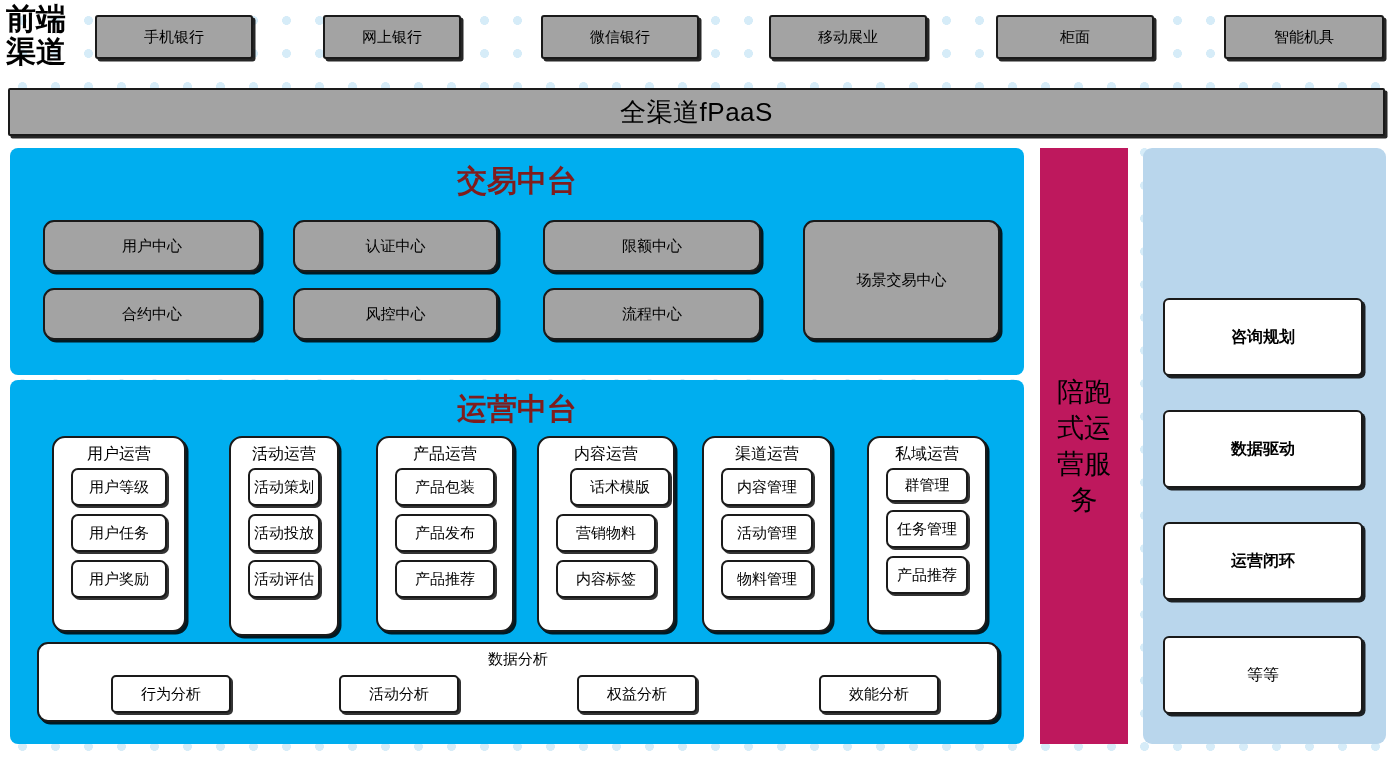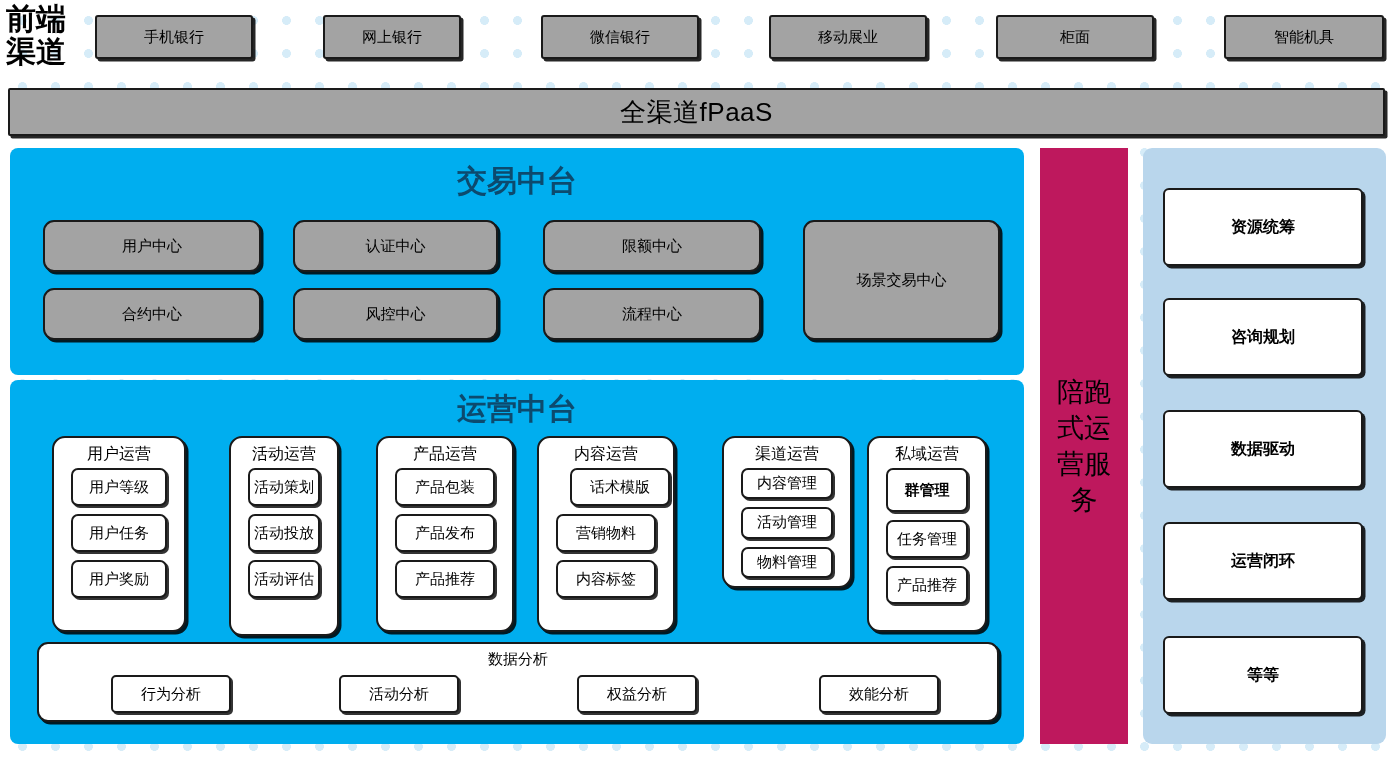--- a/index.html
+++ b/index.html
@@ -59,21 +59,21 @@
     position:absolute;
     background:#00AEEF;
     border-radius:8px;
     box-sizing:border-box;
   }
   .sec-title{
     position:absolute;left:0;width:100%;
     text-align:center;
     font-family:"Liberation Serif","DejaVu Serif",serif;
     font-weight:bold;font-size:30px;
-    color:#0c4a6e;
+    color:#7f1d1d;
   }
 
   
   .tbox{position:absolute;height:52px;font-size:15px;}
 
   
   .opcol{
     position:absolute;
     background:#fff;
     border:2.5px solid #1a1a1a;
@@ -128,21 +128,21 @@
     position:absolute;left:1143px;top:148px;width:243px;height:596px;
     background:#B9D6EC;border-radius:9px;
   }
   .scard{
     position:absolute;left:20px;width:200px;height:78px;
     background:#fff;border:2.5px solid #1a1a1a;border-radius:6px;
     box-shadow:2.5px 2.5px 0 rgba(0,0,0,.85);
     display:flex;align-items:center;justify-content:center;
     font-size:16px;font-weight:bold;box-sizing:border-box;
   }
-  .scard.plain{font-weight:700;}
+  .scard.plain{font-weight:400;}
 </style>
 </head>
 <body>
 
 <div id="dots"></div>
 
 <div id="root">
 
   <div id="channel-label">前端
 渠道</div>
@@ -190,29 +190,29 @@
           <div class="chip" style="width: 100px; height: 38px;">产品包装</div>
           <div class="chip" style="width: 100px; height: 38px;">产品发布</div>
           <div class="chip" style="width: 100px; height: 38px;">产品推荐</div>
         </div>
         <div class="opcol" style="left: 527px; top: 56px; width: 138px; height: 196px;">
           <div class="ttl">内容运营</div>
           <div class="chip" style="width: 100px; height: 38px; margin-left: 28px;">话术模版</div>
           <div class="chip" style="width: 100px; height: 38px;">营销物料</div>
           <div class="chip" style="width: 100px; height: 38px;">内容标签</div>
         </div>
-        <div class="opcol" style="left: 712px; top: 56px; width: 130px; height: 152px;">
+        <div class="opcol" style="left: 692px; top: 56px; width: 130px; height: 196px;">
           <div class="ttl">渠道运营</div>
           <div class="chip" style="width: 92px; height: 38px;">内容管理</div>
           <div class="chip" style="width: 92px; height: 38px;">活动管理</div>
           <div class="chip" style="width: 92px; height: 38px;">物料管理</div>
         </div>
         <div class="opcol" style="left: 857px; top: 56px; width: 120px; height: 196px;">
           <div class="ttl">私域运营</div>
-          <div class="chip" style="width: 82px; height: 44px; font-weight: bold;">群管理</div>
+          <div class="chip" style="width: 82px; height: 34px;">群管理</div>
           <div class="chip" style="width: 82px; height: 38px;">任务管理</div>
           <div class="chip" style="width: 82px; height: 38px;">产品推荐</div>
         </div>
       </div>
 
     <div id="da" style="left:27px;top:262px;width:962px;height:80px;">
       <div class="datitle">数据分析</div>
       <div id="da-chips">
           <div class="dachip" style="left: 72px; width: 120px;">行为分析</div>
           <div class="dachip" style="left: 300px; width: 120px;">活动分析</div>
@@ -220,20 +220,19 @@
           <div class="dachip" style="left: 780px; width: 120px;">效能分析</div>
         </div>
     </div>
   </div>
 
   <div id="service-band">
     <div class="vtxt">陪跑式运营服务</div>
   </div>
 
   <div id="service-col">
-      <div class="scard" style="top: 40px;">资源统筹</div>
       <div class="scard" style="top: 150px;">咨询规划</div>
       <div class="scard" style="top: 262px;">数据驱动</div>
       <div class="scard" style="top: 374px;">运营闭环</div>
       <div class="scard plain" style="top: 488px;">等等</div>
     </div>
 
 </div>
 
 </body></html>

